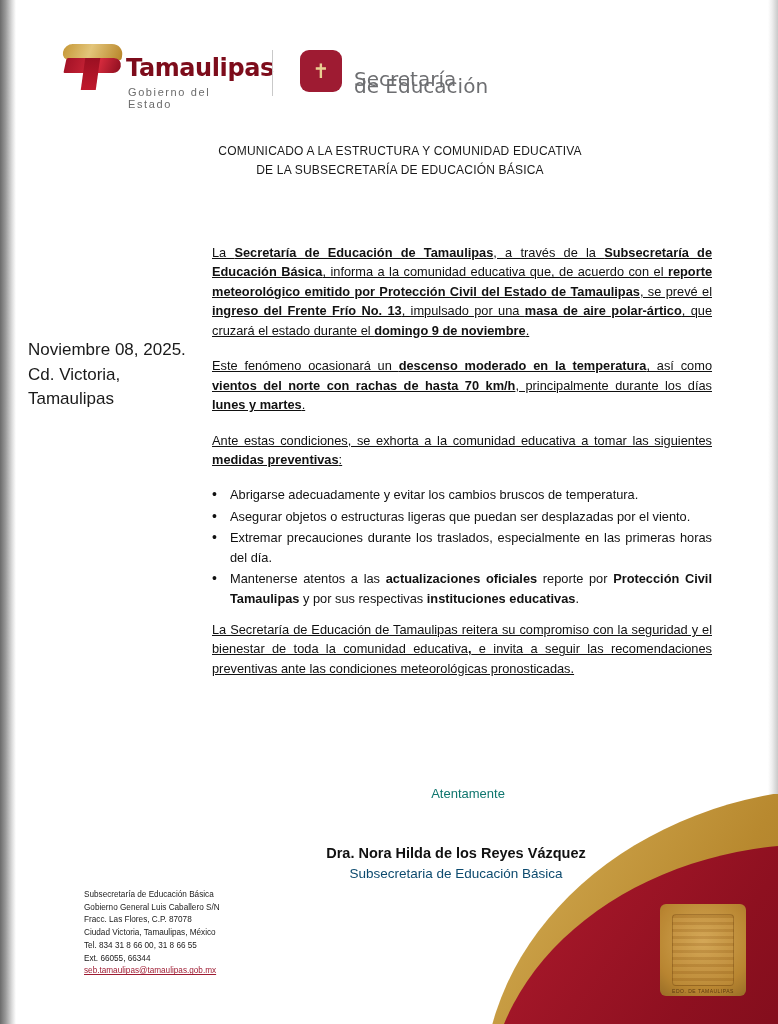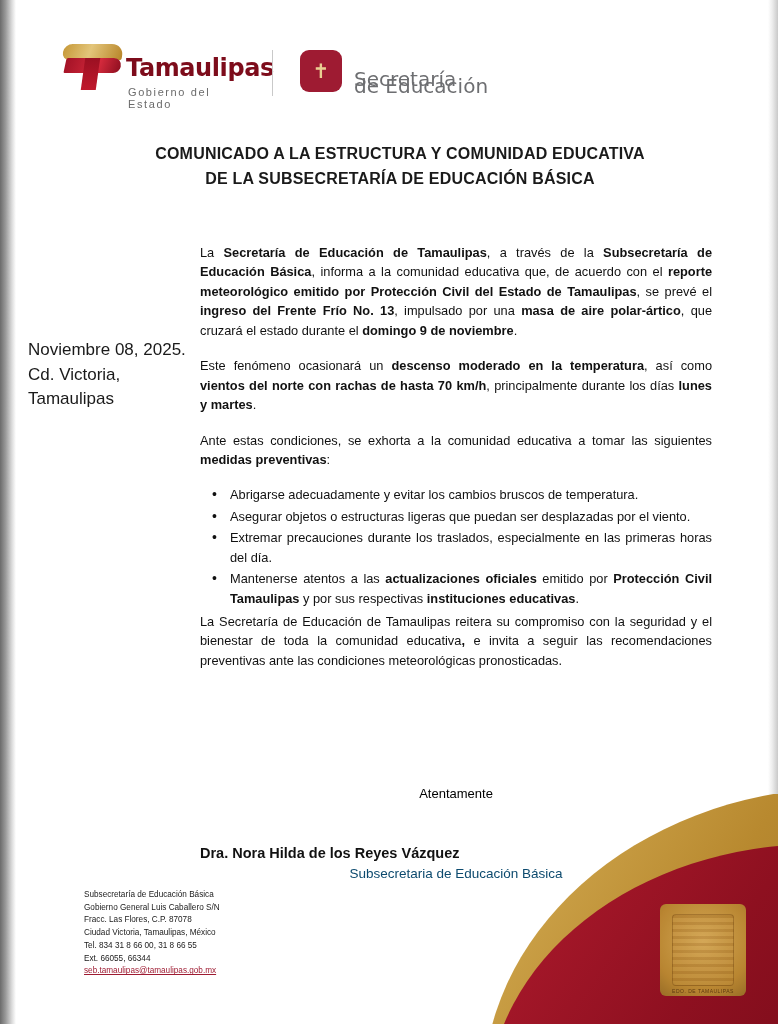--- a/index.html
+++ b/index.html
@@ -124,22 +124,22 @@
   }
   .se-l1 { top: 19px; }
   .se-l2 { top: 26px; }
 
   
   .title {
     position: absolute;
     left: 90px; top: 142px;
     width: 620px;
     text-align: center;
-    font-size: 16px;
-    font-weight: bold;
+    font-size: 12px;
+    font-weight: normal;
     letter-spacing: 0.2px;
     line-height: 1.55;
     color: #1a1a1a;
   }
 
   
   .date-block {
     position: absolute;
     left: 28px; top: 338px;
     width: 170px;
@@ -152,54 +152,55 @@
   .body {
     position: absolute;
     left: 200px; top: 243px;
     width: 512px;
     font-size: 12.8px;
     line-height: 1.52;
     color: #111111;
     text-align: justify;
   }
   .body p {
-    margin: 0 0 16px 0;
+    margin: 0 0 16px 12px;
+    text-decoration: underline;
   }
   .body ul {
-    margin: 0 0 4px 0;
+    margin: 0 0 12px 0;
     padding-left: 30px;
     list-style: none;
   }
   .body li {
     position: relative;
     margin-bottom: 2px;
     text-align: justify;
   }
   .body li:before {
     content: "\2022";
     position: absolute;
     left: -18px;
     top: -1px;
     font-size: 14px;
   }
   b { font-weight: bold; }
 
   .atentamente {
     position: absolute;
-    left: 200px; top: 786px;
+    left: 212px; top: 786px;
     width: 512px;
     text-align: center;
     font-size: 13px;
-    color: #000000;
+    color: #0f766e;
   }
   .sign-name {
     position: absolute;
     left: 200px; top: 845px;
     width: 512px;
-    text-align: left;
+    text-align: center;
     font-size: 14.5px;
     font-weight: bold;
     color: #111;
   }
   .sign-role {
     position: absolute;
     left: 200px; top: 866px;
     width: 512px;
     text-align: center;
     font-size: 13.5px;
@@ -310,21 +311,21 @@
 
 
     <p><span>Este fenómeno ocasionará un </span><b>descenso moderado en la temperatura</b><span>, así como </span><b>vientos del norte con rachas de hasta 70 km/h</b><span>, principalmente durante los días </span><b>lunes y martes</b><span>.</span></p>
 
     <p><span>Ante estas condiciones, se exhorta a la comunidad educativa a tomar las siguientes </span><b>medidas preventivas</b><span>:</span></p>
 
     <ul>
       <li>Abrigarse adecuadamente y evitar los cambios bruscos de temperatura.</li>
       <li>Asegurar objetos o estructuras ligeras que puedan ser desplazadas por el viento.</li>
       <li>Extremar precauciones durante los traslados, especialmente en las primeras horas del día.</li>
-      <li><span>Mantenerse atentos a las </span><b>actualizaciones oficiales</b><span> emitido por </span><b>Protección Civil Tamaulipas</b><span> y por sus respectivas </span><b>instituciones educativas</b><span>.</span></li>
+      <li><span>Mantenerse atentos a las </span><b>actualizaciones oficiales</b><span> reporte por </span><b>Protección Civil Tamaulipas</b><span> y por sus respectivas </span><b>instituciones educativas</b><span>.</span></li>
     </ul>
 
     <p><span>La Secretaría de Educación de Tamaulipas reitera su compromiso con la seguridad y el bienestar de toda la comunidad educativa</span><b>,</b><span> e invita a seguir las recomendaciones preventivas ante las condiciones meteorológicas pronosticadas.</span></p>
   </div>
 
   <div class="atentamente">Atentamente</div>
   <div class="sign-name">Dra. Nora Hilda de los Reyes Vázquez</div>
   <div class="sign-role">Subsecretaria de Educación Básica</div>
 
   <div class="footer">

